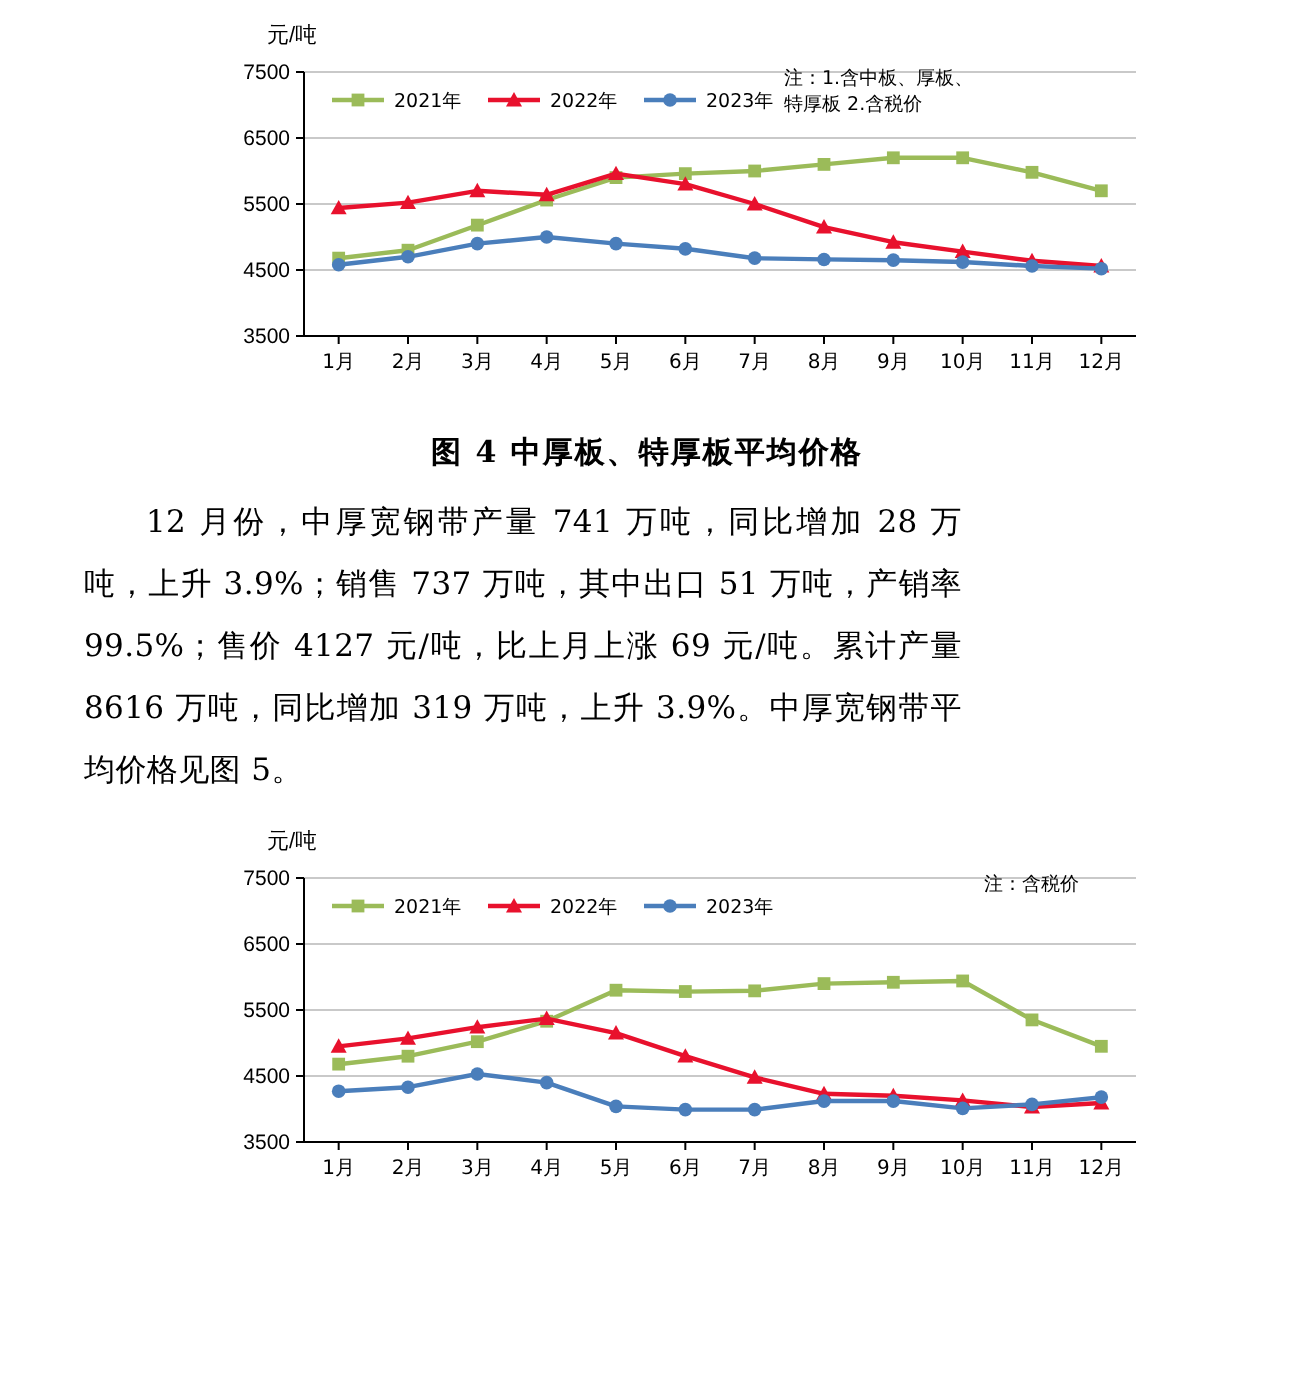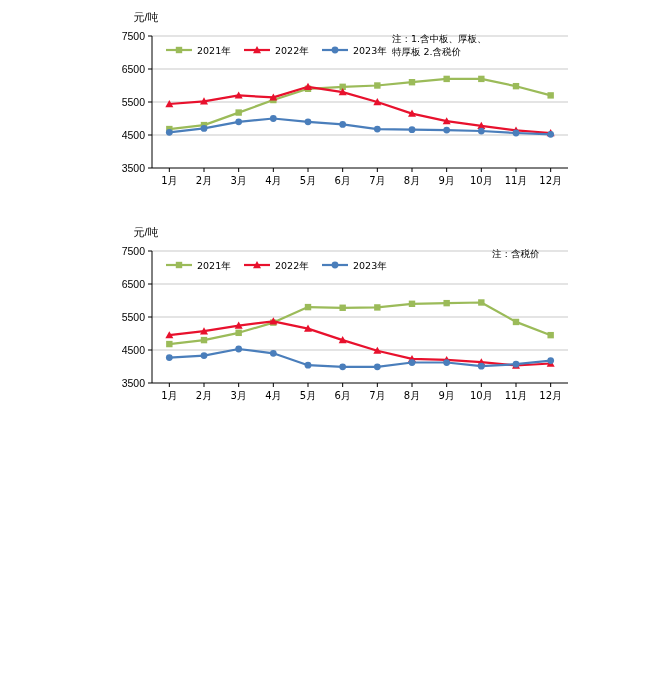--- a/index.html
+++ b/index.html
@@ -155,22 +155,24 @@
           </g>
           <g>
             <line x1="278" y1="42" x2="304" y2="42" stroke="#4A7EBB" stroke-width="2.2"></line>
             <circle cx="291" cy="42" r="3.4" fill="#4A7EBB"></circle>
             <text x="309" y="45.5" font-family="&quot;DejaVu Sans&quot;, sans-serif" font-size="9.5" fill="#000">2023年</text>
           </g>
           <text x="348" y="34" font-family="&quot;DejaVu Sans&quot;, sans-serif" font-size="9.5" fill="#000">注：1.含中板、厚板、</text>
           <text x="348" y="47" font-family="&quot;DejaVu Sans&quot;, sans-serif" font-size="9.5" fill="#000">特厚板  2.含税价</text>
         </svg>
     </div>
+    <div class="fig-caption">图 4  中厚板、特厚板平均价格</div>
   </div>
 
+  <div class="body-text">12 月份，中厚宽钢带产量 741 万吨，同比增加 28 万吨，上升 3.9%；销售 737 万吨，其中出口 51 万吨，产销率 99.5%；售价 4127 元/吨，比上月上涨 69 元/吨。累计产量 8616 万吨，同比增加 319 万吨，上升 3.9%。中厚宽钢带平均价格见图 5。</div>
 
   <div class="figure-block" style="padding-top:10px;">
     <div class="chart-wrap">
       <div class="y-unit" style="left:90px; top:2px;">元/吨</div>
       <svg id="svg-fig5" width="560" height="205">
           <line x1="104" y1="160" x2="108" y2="160" stroke="#000" stroke-width="1"></line>
           <text x="101" y="163.5" text-anchor="end" font-family="&quot;Liberation Sans&quot;, sans-serif" font-size="10.5" fill="#000">3500</text>
           <line x1="108" y1="127" x2="524" y2="127" stroke="#c9c9c9" stroke-width="1"></line>
           <line x1="104" y1="127" x2="108" y2="127" stroke="#000" stroke-width="1"></line>
           <text x="101" y="130.5" text-anchor="end" font-family="&quot;Liberation Sans&quot;, sans-serif" font-size="10.5" fill="#000">4500</text>

